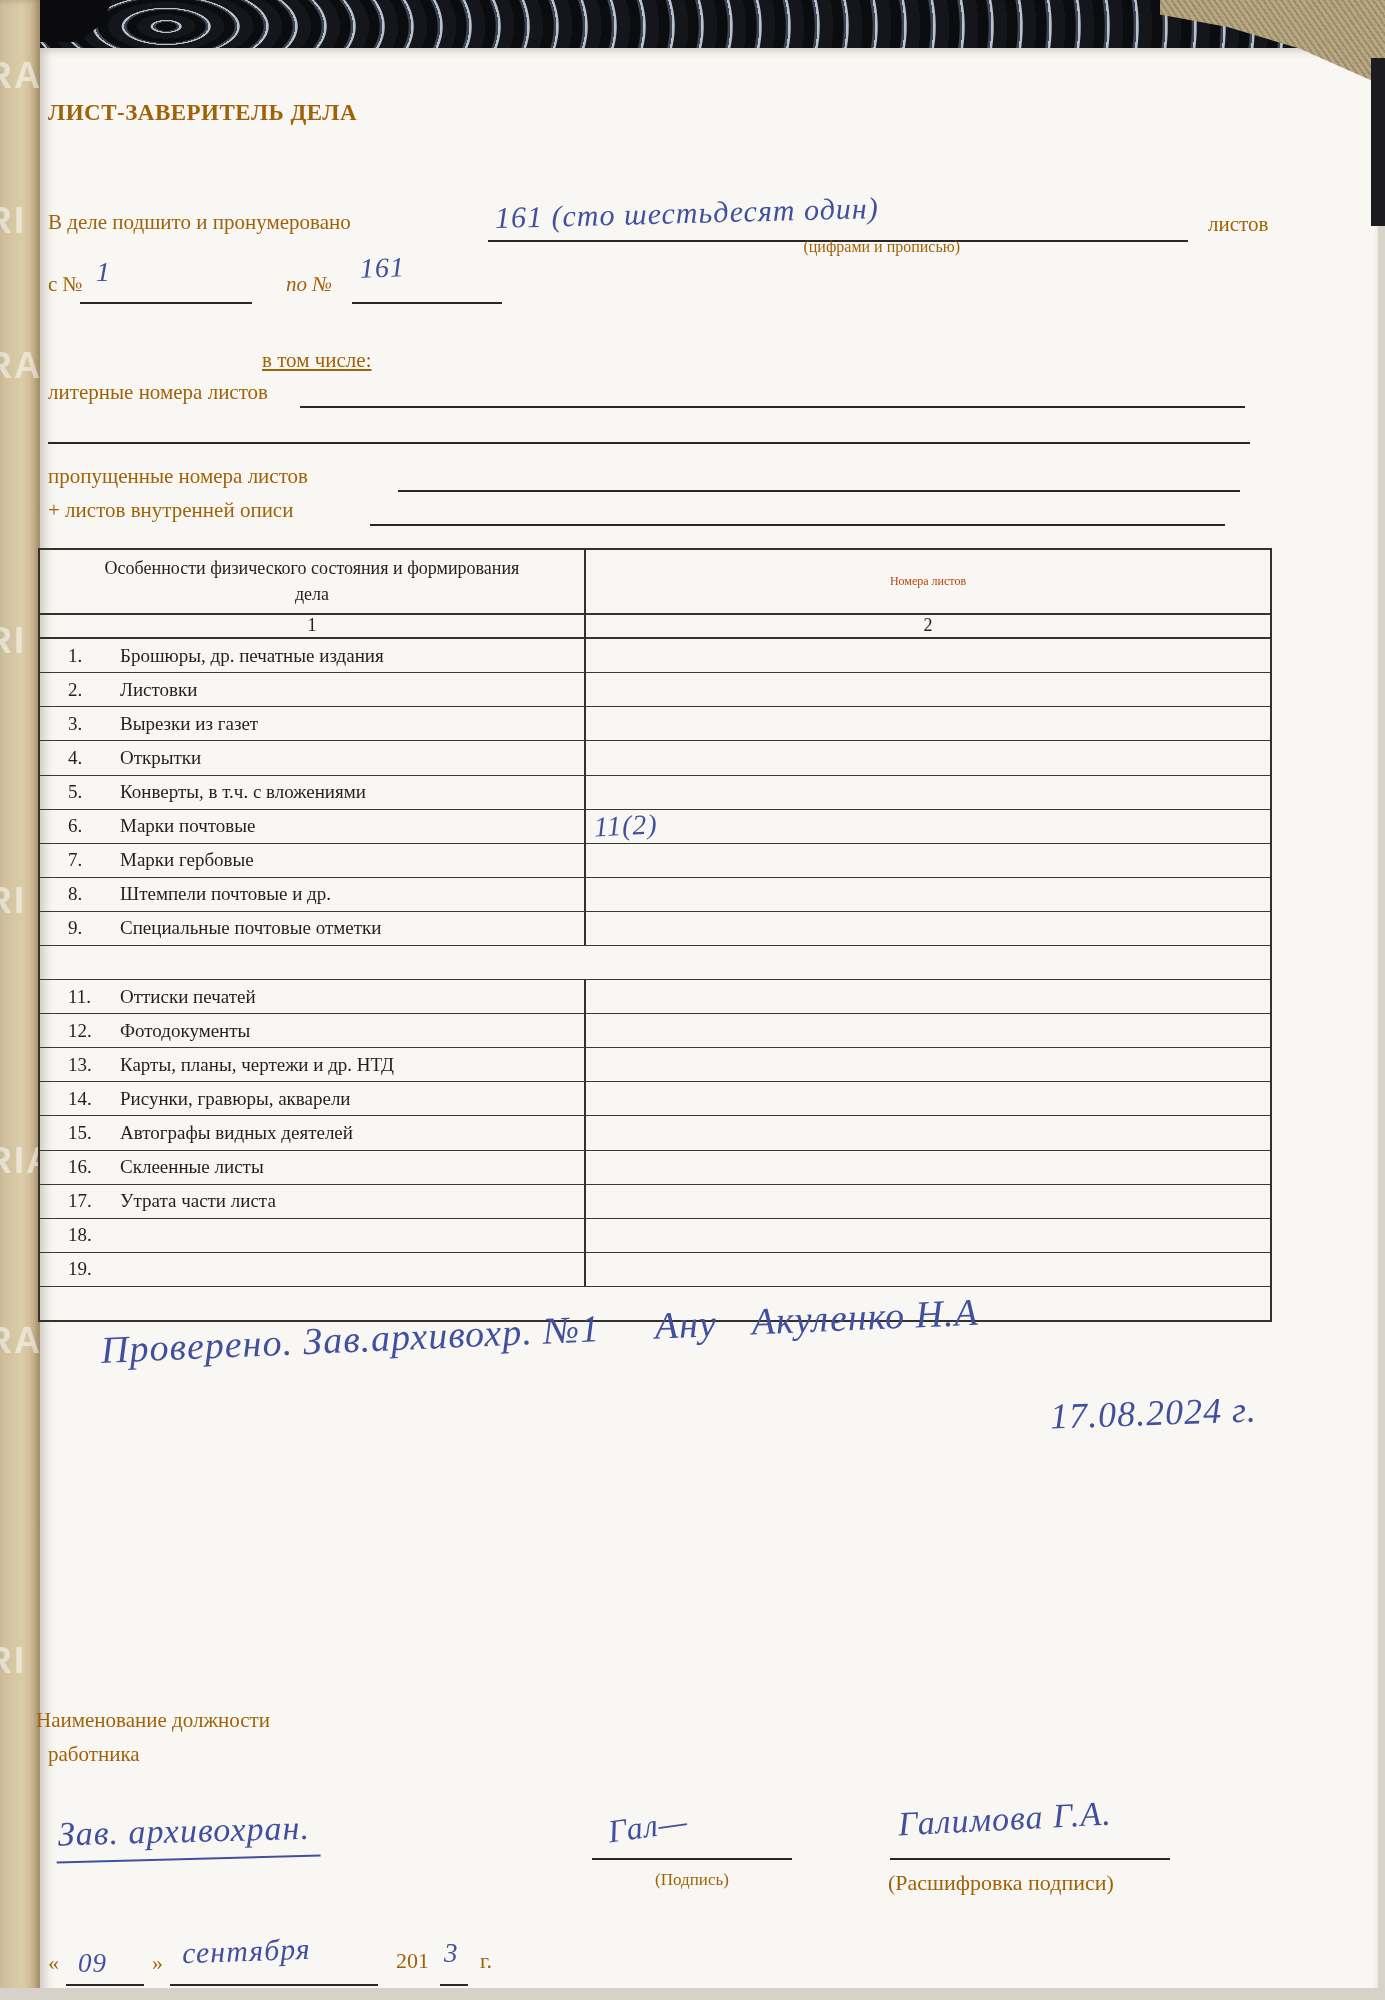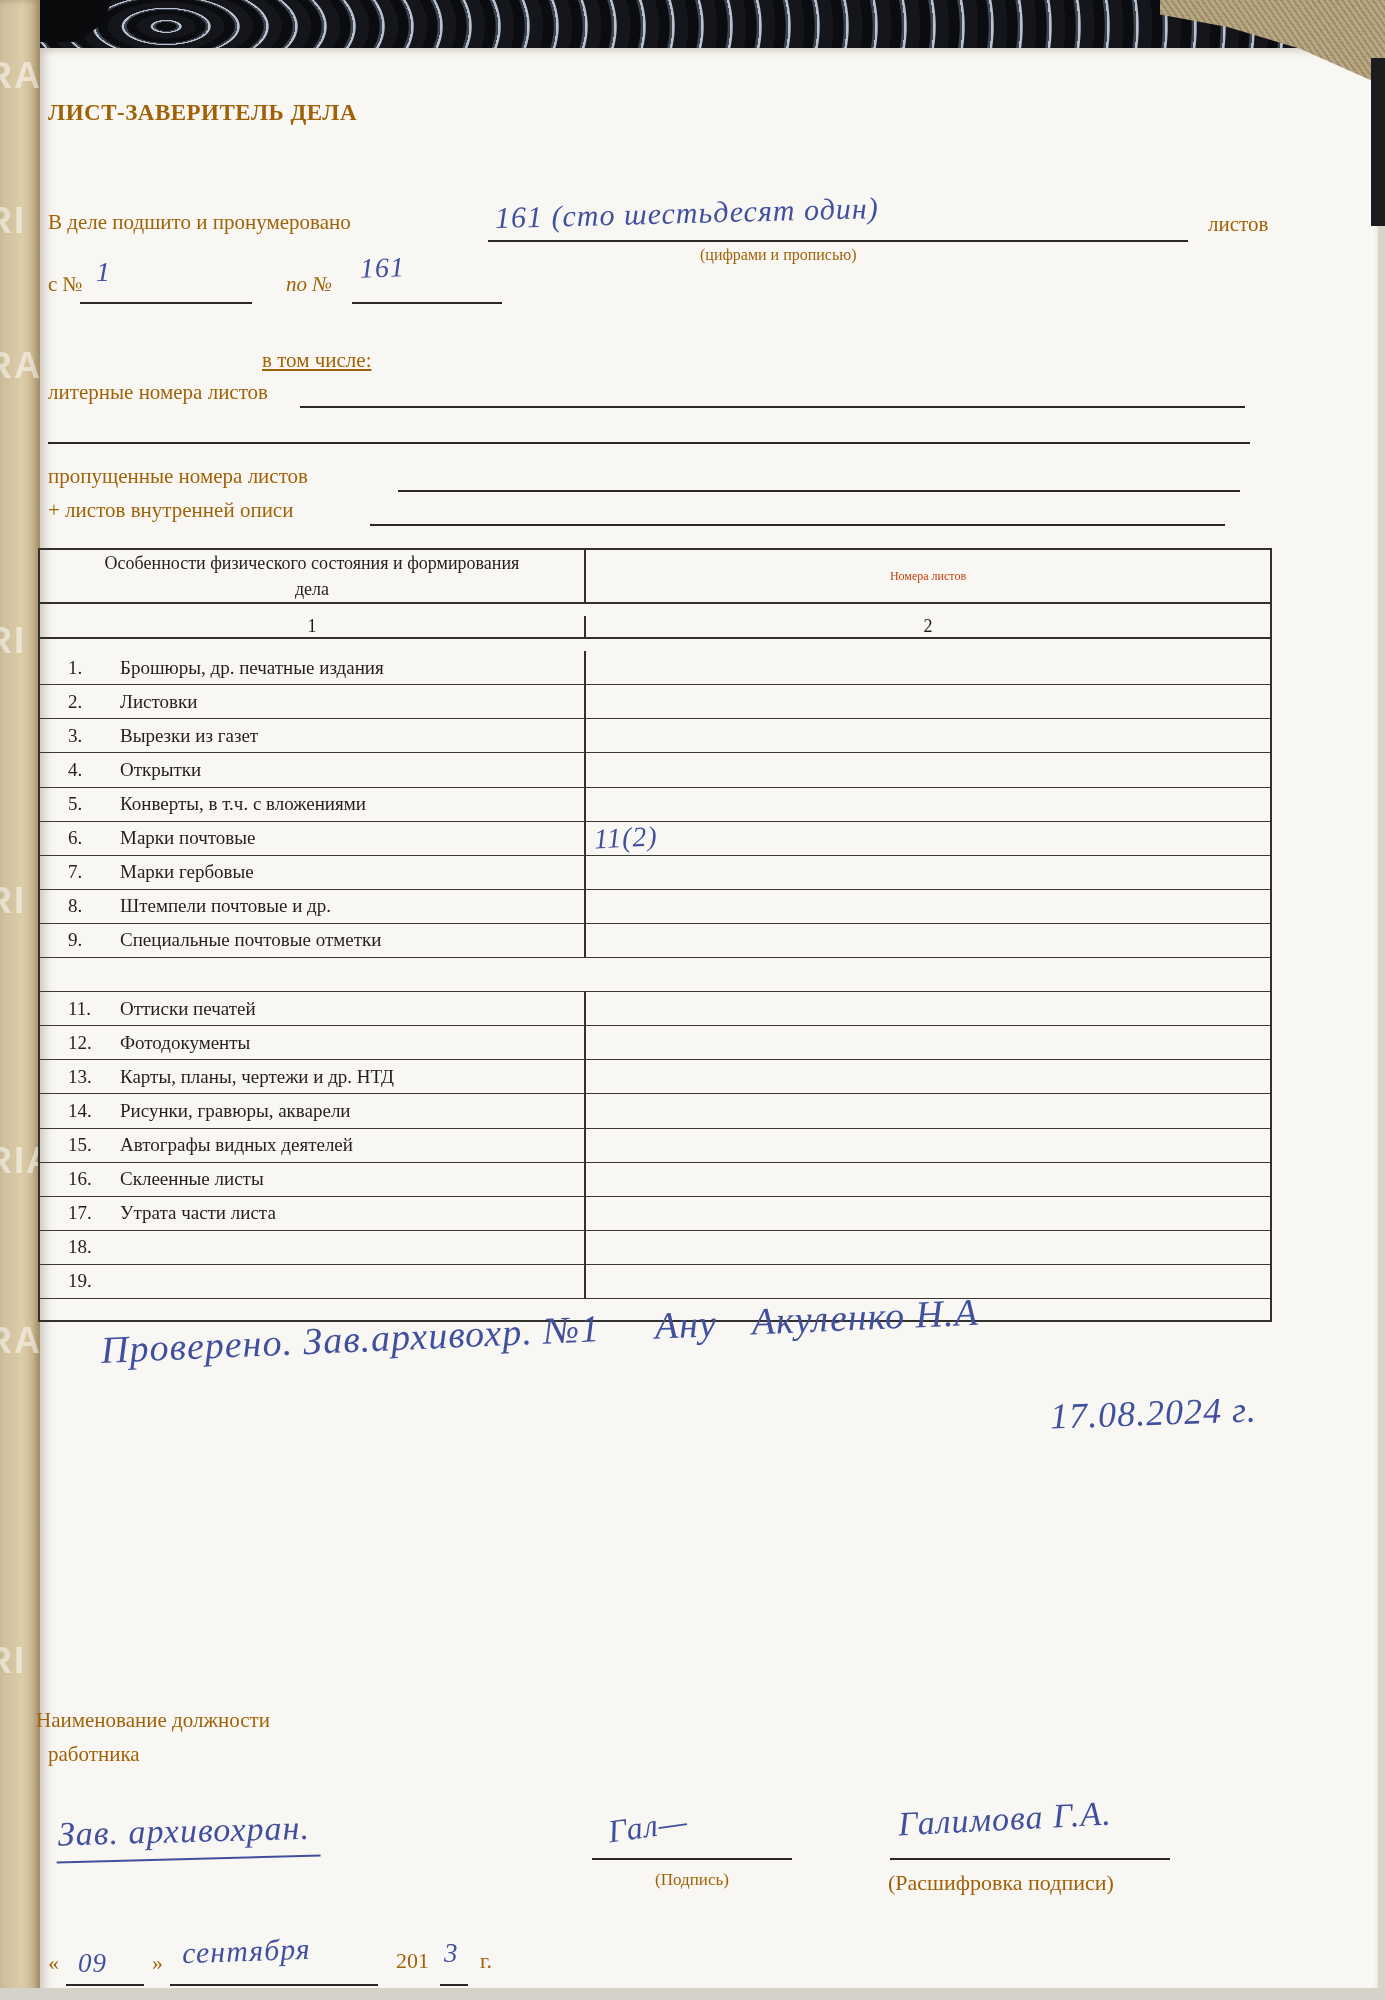--- a/index.html
+++ b/index.html
@@ -51,21 +51,21 @@
   .hand{color:#41509e;font-style:italic;letter-spacing:1px;z-index:9;white-space:nowrap;}
   .uline{border-bottom:2px solid #2b2724;z-index:8;}
   .small{font-size:16px;}
 
   [data-name="page-title"]{left:48px;top:100px;font-size:23px;font-weight:bold;letter-spacing:.5px;}
 
   [data-name="intro-prefix"]{left:48px;top:210px;font-size:21px;}
   [data-name="intro-value"]{left:495px;top:196px;font-size:30px;transform:rotate(-1.5deg);}
   [data-name="intro-underline"]{left:488px;top:240px;width:700px;}
   [data-name="intro-suffix"]{left:1208px;top:212px;font-size:21px;}
-  [data-name="intro-hint"]{left:700px;top:246px;width:260px;text-align:left;}
+  [data-name="intro-hint"]{left:700px;top:238px;width:260px;text-align:right;}
 
   [data-name="range-from-label"]{left:48px;top:272px;font-size:21px;}
   [data-name="range-from-value"]{left:96px;top:256px;font-size:28px;}
   [data-name="range-from-underline"]{left:80px;top:302px;width:172px;}
   [data-name="range-to-label"]{left:286px;top:272px;font-size:21px;font-style:italic;}
   [data-name="range-to-value"]{left:360px;top:252px;font-size:28px;transform:rotate(-2deg);}
   [data-name="range-to-underline"]{left:352px;top:302px;width:150px;}
 
   [data-name="including-label"]{left:262px;top:348px;font-size:21px;text-decoration:underline;}
 
@@ -73,21 +73,21 @@
   [data-name="liternye-underline"]{left:300px;top:406px;width:945px;}
   [data-name="blank-continuation-line"]{left:48px;top:442px;width:1202px;}
   [data-name="propushchennye-label"]{left:48px;top:464px;font-size:21px;}
   [data-name="propushchennye-underline"]{left:398px;top:490px;width:842px;}
   [data-name="vnutrennej-label"]{left:48px;top:498px;font-size:21px;}
   [data-name="vnutrennej-underline"]{left:370px;top:524px;width:855px;}
 
   
   [data-name="features-table"]{
     left:38px;top:548px;width:1230px;height:770px;z-index:8;
-    border:2px solid #34312d;display:flex;flex-direction:column;background:transparent;gap:12px;
+    border:2px solid #34312d;display:flex;flex-direction:column;background:transparent;
   }
   .thead{display:flex;height:78px;border-bottom:2px solid #34312d;}
   .tindex{display:flex;height:28px;border-bottom:2px solid #34312d;}
   .trow{display:flex;height:33.1px;border-bottom:1.5px solid #3b3733;flex:none;}
   .trow:last-child{border-bottom:none;}
   .cell{box-sizing:border-box;}
   .c1{width:546px;border-right:2px solid #34312d;display:flex;align-items:center;}
   .c2{flex:1;display:flex;align-items:center;}
   .hc1{width:546px;border-right:2px solid #34312d;display:flex;align-items:center;justify-content:center;
        text-align:center;font-size:18px;line-height:1.45;padding:0 55px;box-sizing:border-box;color:#231f1c;}

